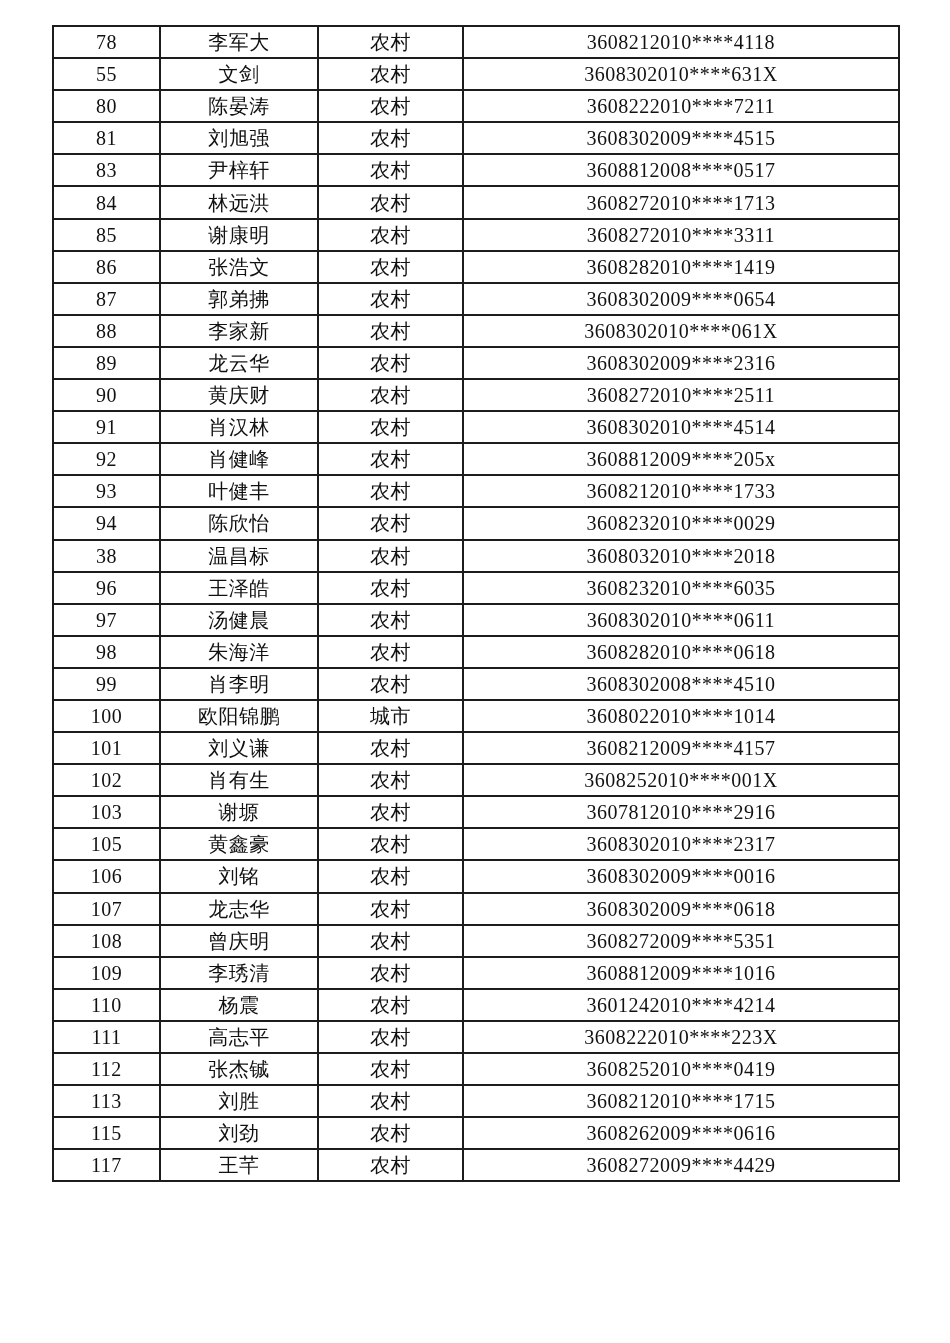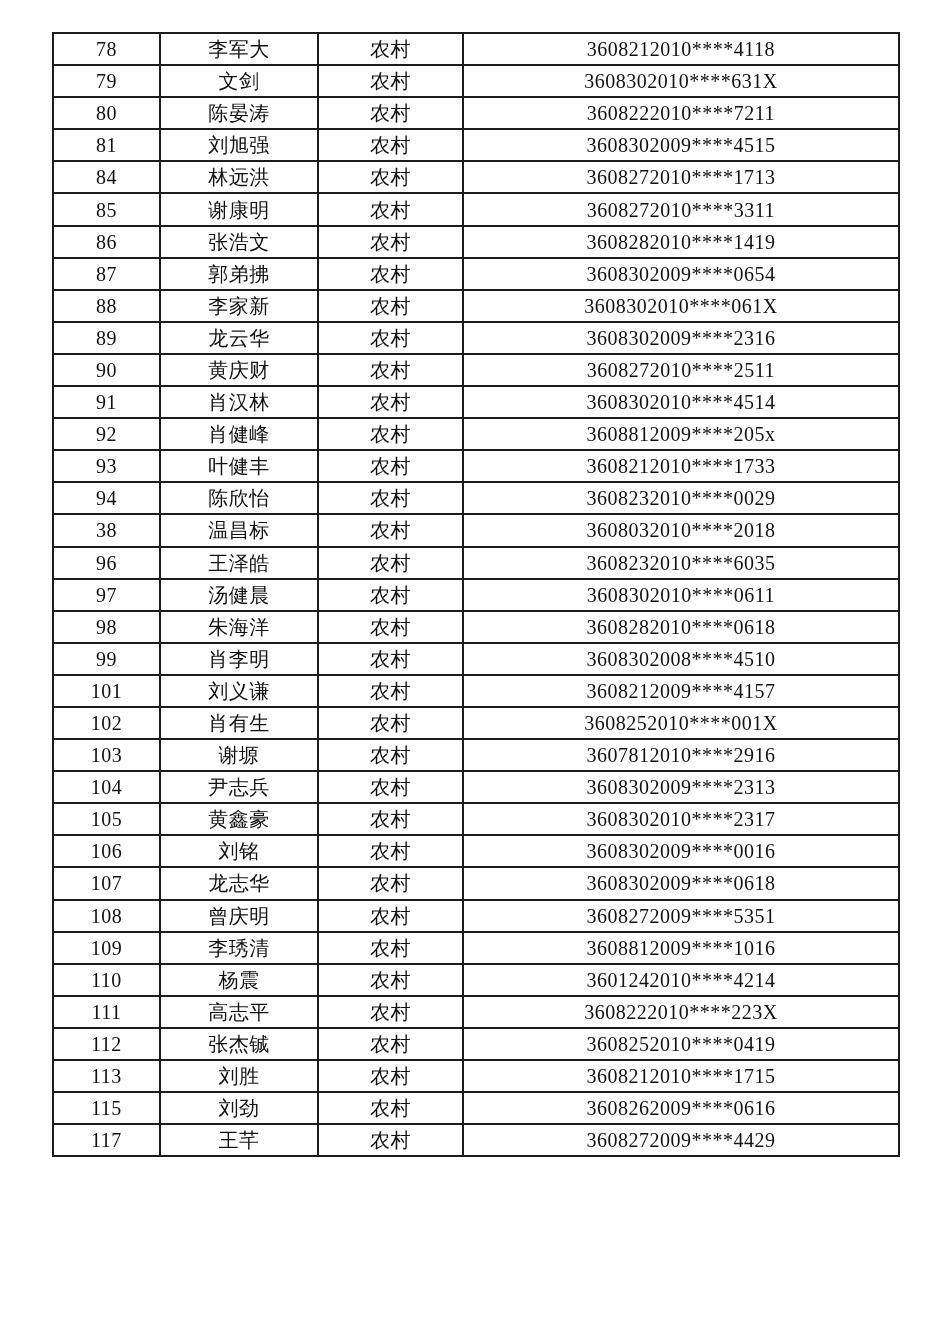--- a/index.html
+++ b/index.html
@@ -12,21 +12,20 @@
     height: 1343px;
     position: relative;
     font-family: "Liberation Serif", "DejaVu Serif", serif;
     color: #111111;
   }
   .table-wrap {
     position: absolute;
     left: 52px;
     top: 25px;
     width: 846px;
-    margin-top: 7px;
   }
   table.roster {
     border-collapse: collapse;
     table-layout: fixed;
     width: 846px;
   }
   table.roster td {
     border: 2px solid #1c1c1c;
     height: 30.1px;
     padding: 0;
@@ -55,38 +54,44 @@
       <col class="c-id">
     </colgroup>
     <tbody>
         <tr>
     <td>78</td>
     <td>李军大</td>
     <td>农村</td>
     <td>3608212010****4118</td>
   </tr>
         <tr>
-    <td>79</td>
+    <td>55</td>
     <td>文剑</td>
     <td>农村</td>
     <td>3608302010****631X</td>
   </tr>
         <tr>
     <td>80</td>
     <td>陈晏涛</td>
     <td>农村</td>
     <td>3608222010****7211</td>
   </tr>
         <tr>
     <td>81</td>
     <td>刘旭强</td>
     <td>农村</td>
     <td>3608302009****4515</td>
   </tr>
         <tr>
+    <td>83</td>
+    <td>尹梓轩</td>
+    <td>农村</td>
+    <td>3608812008****0517</td>
+  </tr>
+        <tr>
     <td>84</td>
     <td>林远洪</td>
     <td>农村</td>
     <td>3608272010****1713</td>
   </tr>
         <tr>
     <td>85</td>
     <td>谢康明</td>
     <td>农村</td>
     <td>3608272010****3311</td>
@@ -169,42 +174,42 @@
     <td>农村</td>
     <td>3608282010****0618</td>
   </tr>
         <tr>
     <td>99</td>
     <td>肖李明</td>
     <td>农村</td>
     <td>3608302008****4510</td>
   </tr>
         <tr>
+    <td>100</td>
+    <td>欧阳锦鹏</td>
+    <td>城市</td>
+    <td>3608022010****1014</td>
+  </tr>
+        <tr>
     <td>101</td>
     <td>刘义谦</td>
     <td>农村</td>
     <td>3608212009****4157</td>
   </tr>
         <tr>
     <td>102</td>
     <td>肖有生</td>
     <td>农村</td>
     <td>3608252010****001X</td>
   </tr>
         <tr>
     <td>103</td>
     <td>谢塬</td>
     <td>农村</td>
     <td>3607812010****2916</td>
-  </tr>
-        <tr>
-    <td>104</td>
-    <td>尹志兵</td>
-    <td>农村</td>
-    <td>3608302009****2313</td>
   </tr>
         <tr>
     <td>105</td>
     <td>黄鑫豪</td>
     <td>农村</td>
     <td>3608302010****2317</td>
   </tr>
         <tr>
     <td>106</td>
     <td>刘铭</td>

